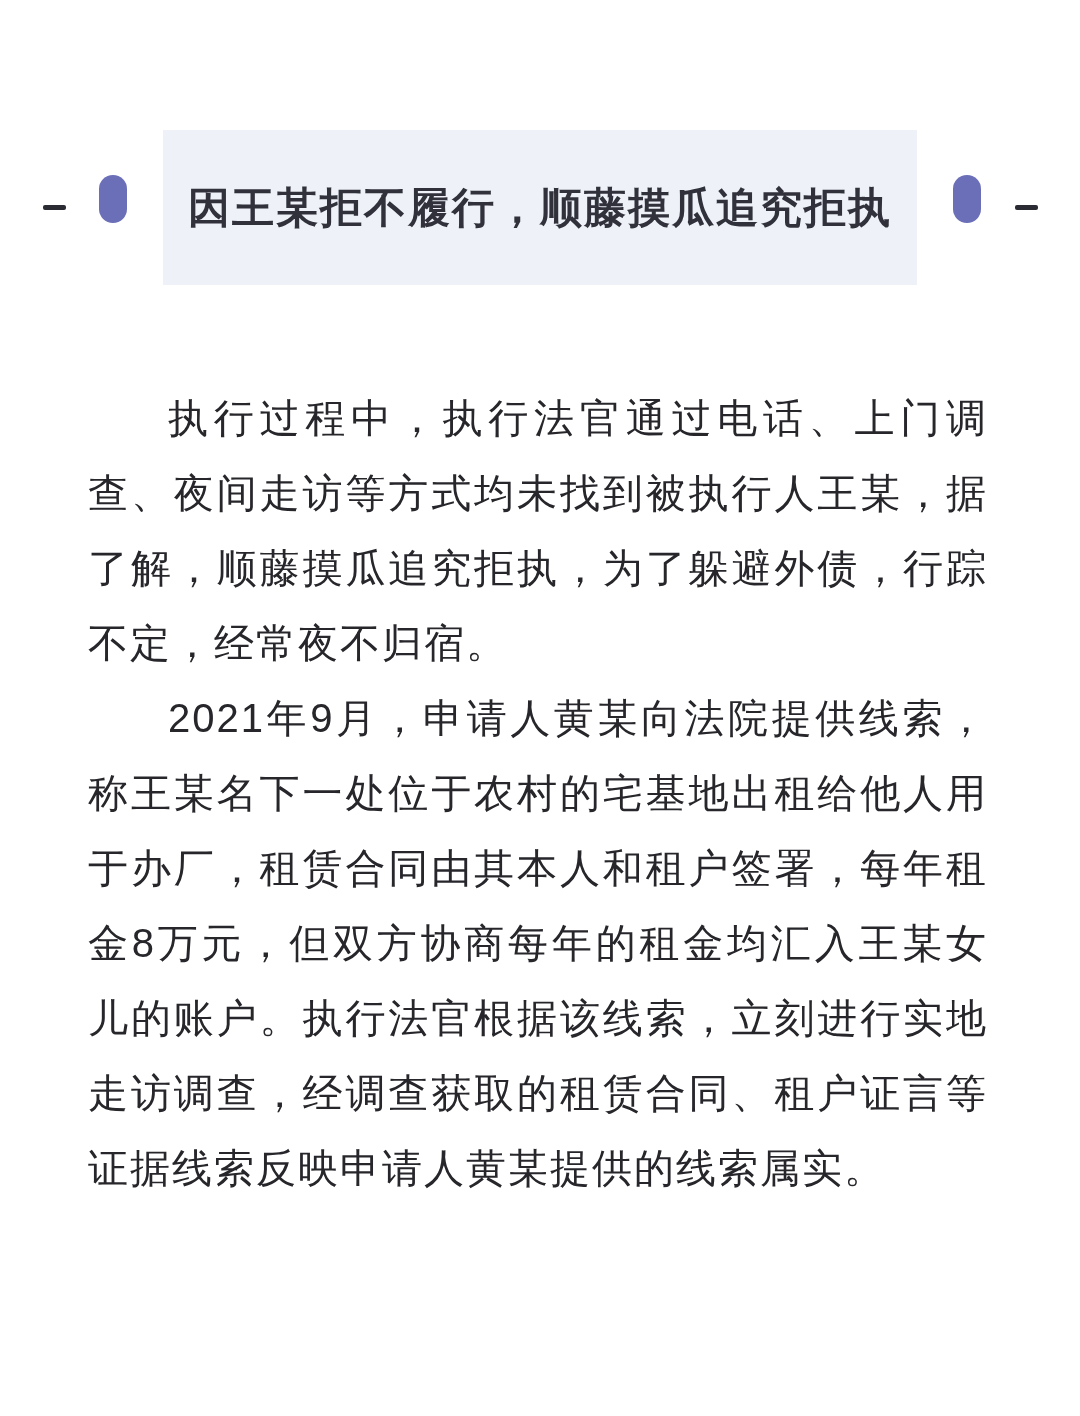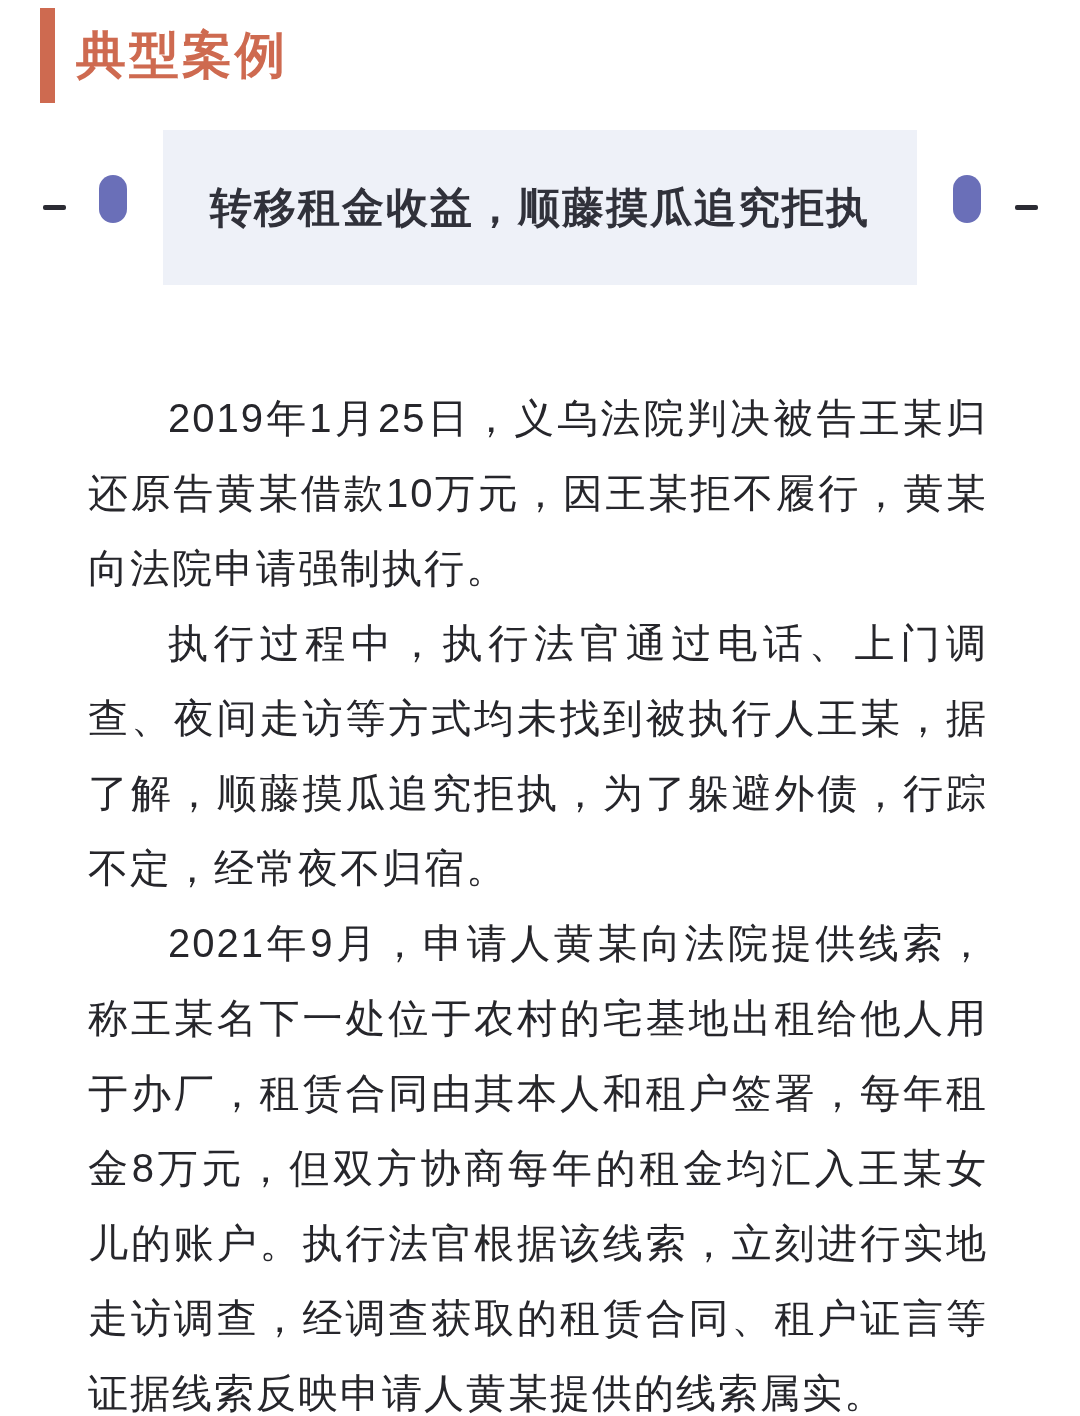--- a/index.html
+++ b/index.html
@@ -101,34 +101,29 @@
   .article-body p {
     margin: 0;
     text-indent: 2em;
   }
 </style>
 </head>
 <body>
 
 <div class="page">
 
-  <header class="section-header">
-    <span class="accent-bar"></span>
-    <h1 class="section-title">典型案例</h1>
-  </header>
 
   <span class="dash left"></span>
   <span class="pill left"></span>
 
   <div class="banner">
-    <h2 class="case-title">转移租金收益，顺藤摸瓜追究拒执</h2>
+    <h2 class="case-title">因王某拒不履行，顺藤摸瓜追究拒执</h2>
   </div>
 
   <span class="pill right"></span>
   <span class="dash right"></span>
 
   <main class="article-body">
-    <p>2019年1月25日，义乌法院判决被告王某归还原告黄某借款10万元，因王某拒不履行，黄某向法院申请强制执行。</p>
     <p>执行过程中，执行法官通过电话、上门调查、夜间走访等方式均未找到被执行人王某，据了解，顺藤摸瓜追究拒执，为了躲避外债，行踪不定，经常夜不归宿。</p>
     <p>2021年9月，申请人黄某向法院提供线索，称王某名下一处位于农村的宅基地出租给他人用于办厂，租赁合同由其本人和租户签署，每年租金8万元，但双方协商每年的租金均汇入王某女儿的账户。执行法官根据该线索，立刻进行实地走访调查，经调查获取的租赁合同、租户证言等证据线索反映申请人黄某提供的线索属实。</p>
   </main>
 
 </div>
 
 </body></html>

